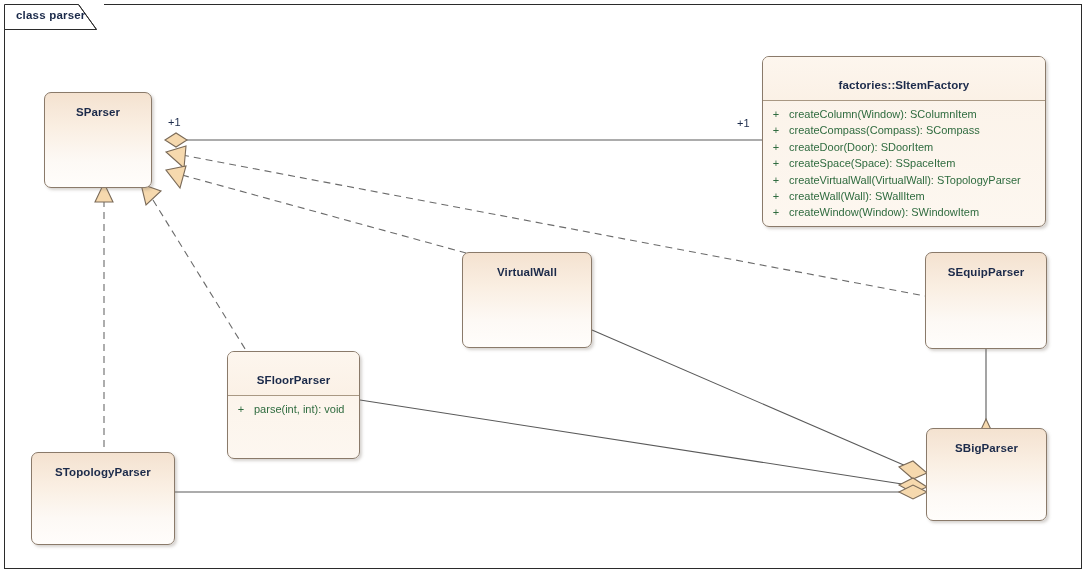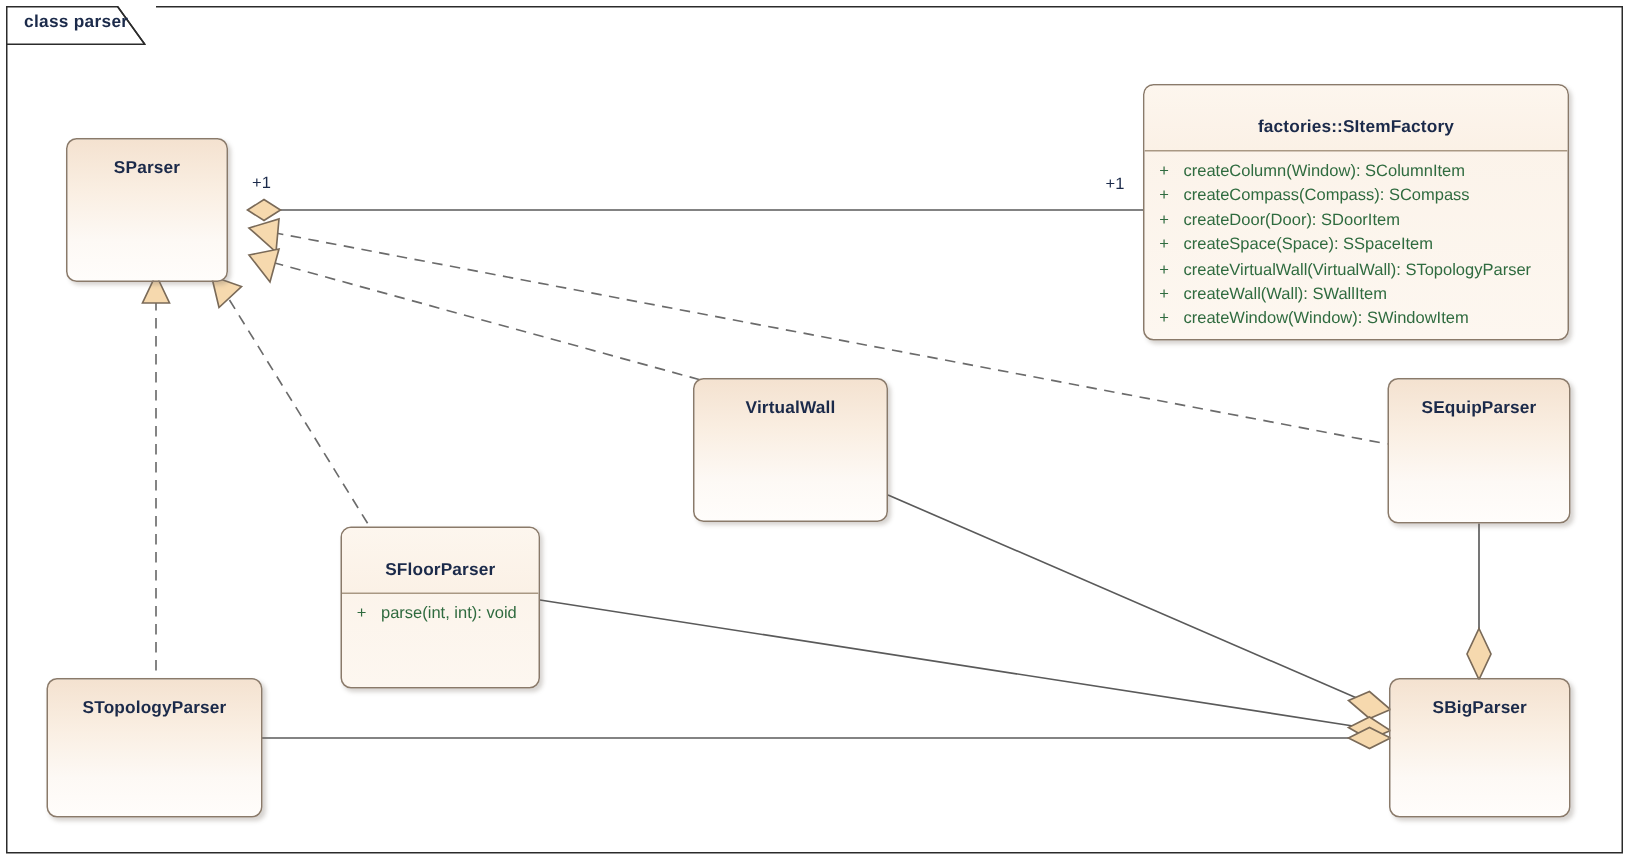--- a/index.html
+++ b/index.html
@@ -236,20 +236,20 @@
         <span class="vis">+</span>
         <span class="sig">parse(int, int): void</span>
       </div>
     </div>
   </div>
 
   <div class="cls" style="left:31px; top:452px; width:144px; height:93px;">
     <div class="cls-title">STopologyParser</div>
   </div>
 
-  <div class="cls" style="left:926px; top:452px; width:121px; height:93px;">
+  <div class="cls" style="left:926px; top:428px; width:121px; height:93px;">
     <div class="cls-title">SBigParser</div>
   </div>
 
   <div class="mult" style="left:168px; top:116px;">+1</div>
   <div class="mult" style="left:737px; top:117px;">+1</div>
 
 </div>
 
 </body></html>

